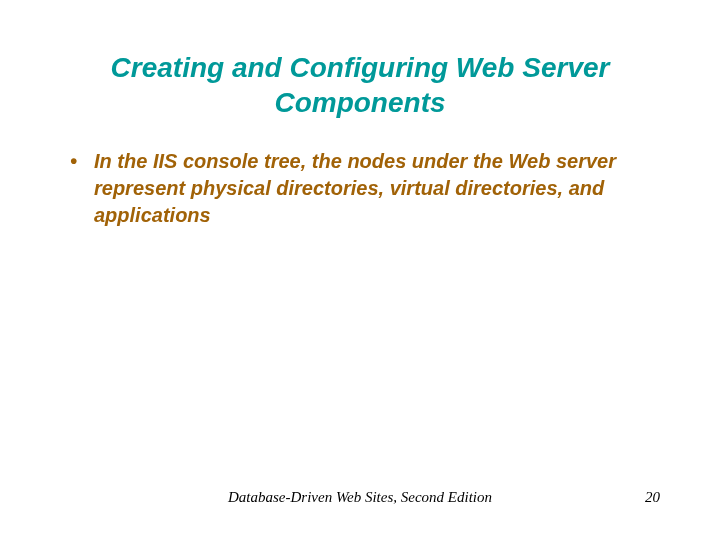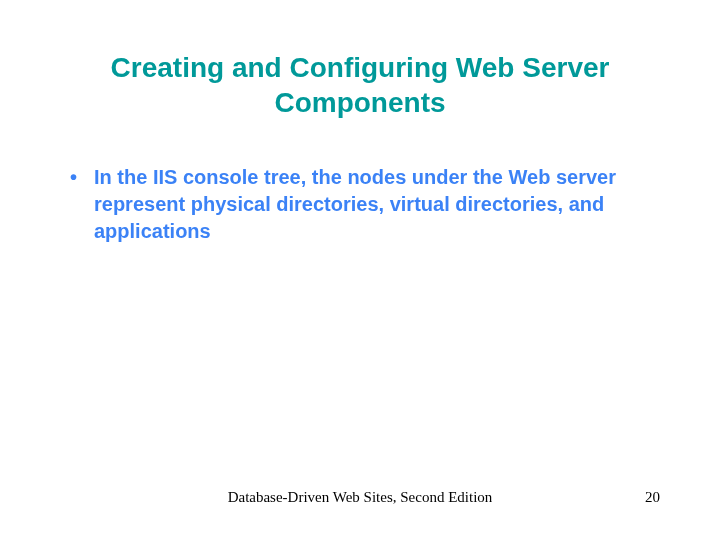--- a/index.html
+++ b/index.html
@@ -11,20 +11,21 @@
     font-family: Arial, Helvetica, sans-serif;
     color: #000000;
     position: relative;
     overflow: hidden;
   }
   .slide {
     width: 720px;
     height: 540px;
     position: relative;
     box-sizing: border-box;
+    font-style: italic;
   }
   .title {
     color: #009999;
     font-weight: bold;
     font-size: 28px;
     text-align: center;
     line-height: 1.25;
     padding: 50px 60px 0 60px;
   }
   .body {
@@ -34,22 +35,21 @@
     list-style: none;
     margin: 0;
     padding: 0;
   }
   ul.bullets > li {
     position: relative;
     padding-left: 34px;
     font-size: 20px;
     font-weight: bold;
     line-height: 1.35;
-    color: #3b82f6;
-    margin-top: 16px;
+    color: #a16207;
   }
   ul.bullets > li::before {
     content: "•";
     position: absolute;
     left: 10px;
     top: 0;
     font-size: 20px;
     line-height: 1.35;
   }
   .footer {

